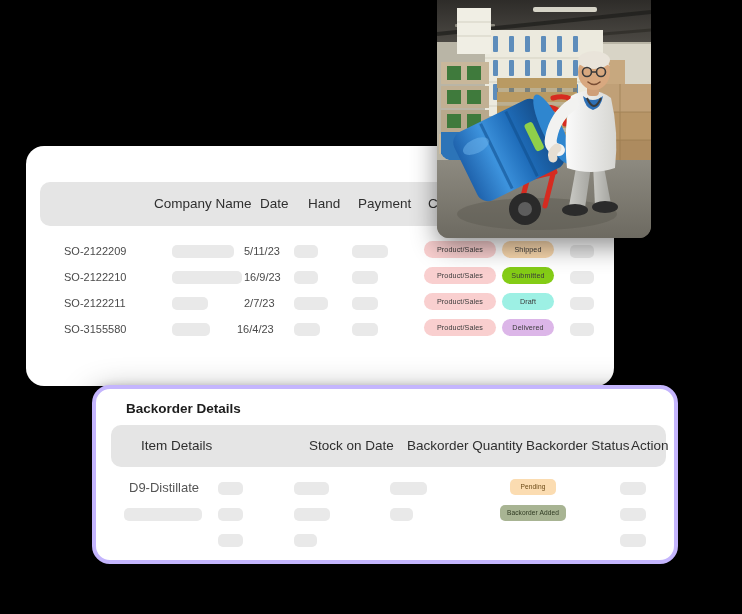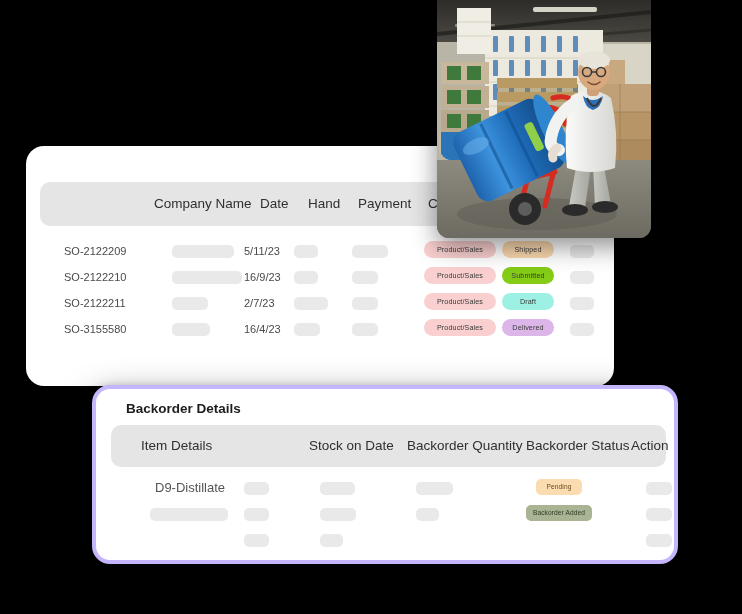--- a/index.html
+++ b/index.html
@@ -149,21 +149,20 @@
   }
   .bo-rows {
     position: absolute;
     left: 0;
     top: 86px;
     right: 0;
   }
   .borow {
     position: relative;
     height: 26px;
-    margin-left: 26px;
   }
   .borow .cell {
     position: absolute;
     top: 0;
     height: 26px;
     line-height: 26px;
     font-size: 13px;
     color: #555555;
     white-space: nowrap;
   }
@@ -223,21 +222,21 @@
           <span class="cell" style="left: 218px;">2/7/23</span>
           <span class="sk" style="left: 268px; width: 34px; background: rgb(233, 233, 233);"></span>
           <span class="sk" style="left: 326px; width: 26px; background: rgb(233, 233, 233);"></span>
           <span class="badge" style="left: 398px; width: 72px; background: rgb(249, 207, 207);">Product/Sales</span>
           <span class="badge" style="left: 476px; width: 52px; background: rgb(157, 240, 228);">Draft</span>
           <span class="sk" style="left: 544px; width: 24px; background: rgb(233, 233, 233);"></span>
         </div>
         <div class="srow" style="margin-top: 0px; height: 26px; margin-bottom: 0px; top: 78px; position: absolute; left: 0px; right: 0px;">
           <span class="cell" style="left: 38px;">SO-3155580</span>
           <span class="sk" style="left: 146px; width: 38px; background: rgb(233, 233, 233);"></span>
-          <span class="cell" style="left: 218px;">16/4/23</span>
+          <span class="cell" style="left: 211px;">16/4/23</span>
           <span class="sk" style="left: 268px; width: 26px; background: rgb(233, 233, 233);"></span>
           <span class="sk" style="left: 326px; width: 26px; background: rgb(233, 233, 233);"></span>
           <span class="badge" style="left: 398px; width: 72px; background: rgb(249, 207, 207);">Product/Sales</span>
           <span class="badge" style="left: 476px; width: 52px; background: rgb(220, 182, 232);">Delivered</span>
           <span class="sk" style="left: 544px; width: 24px; background: rgb(233, 233, 233);"></span>
         </div>
       </div>
 
   </div>
 

